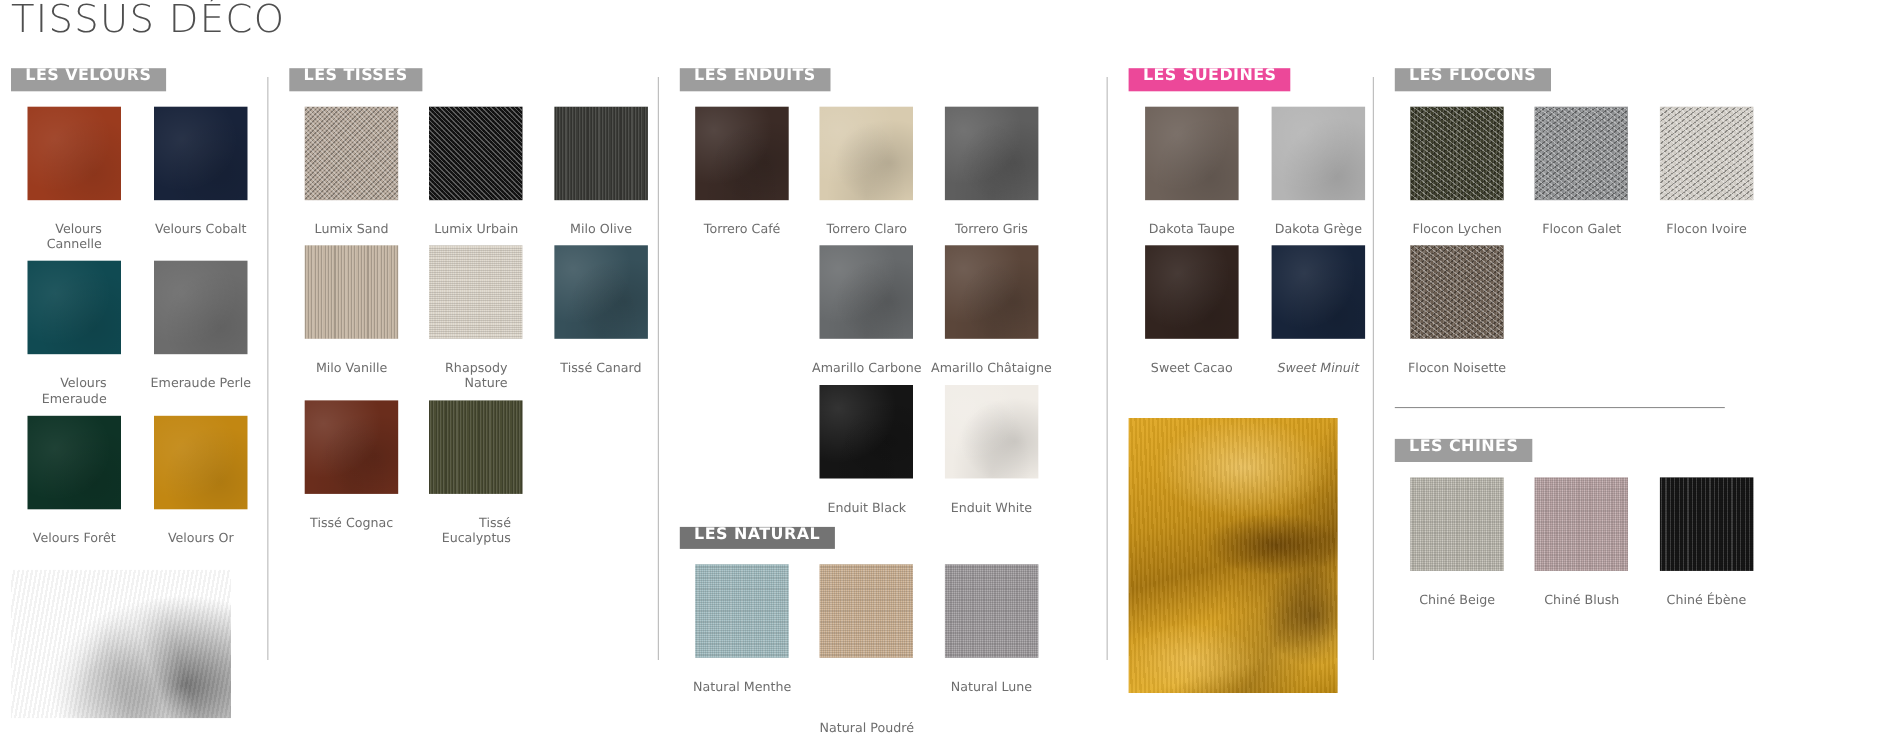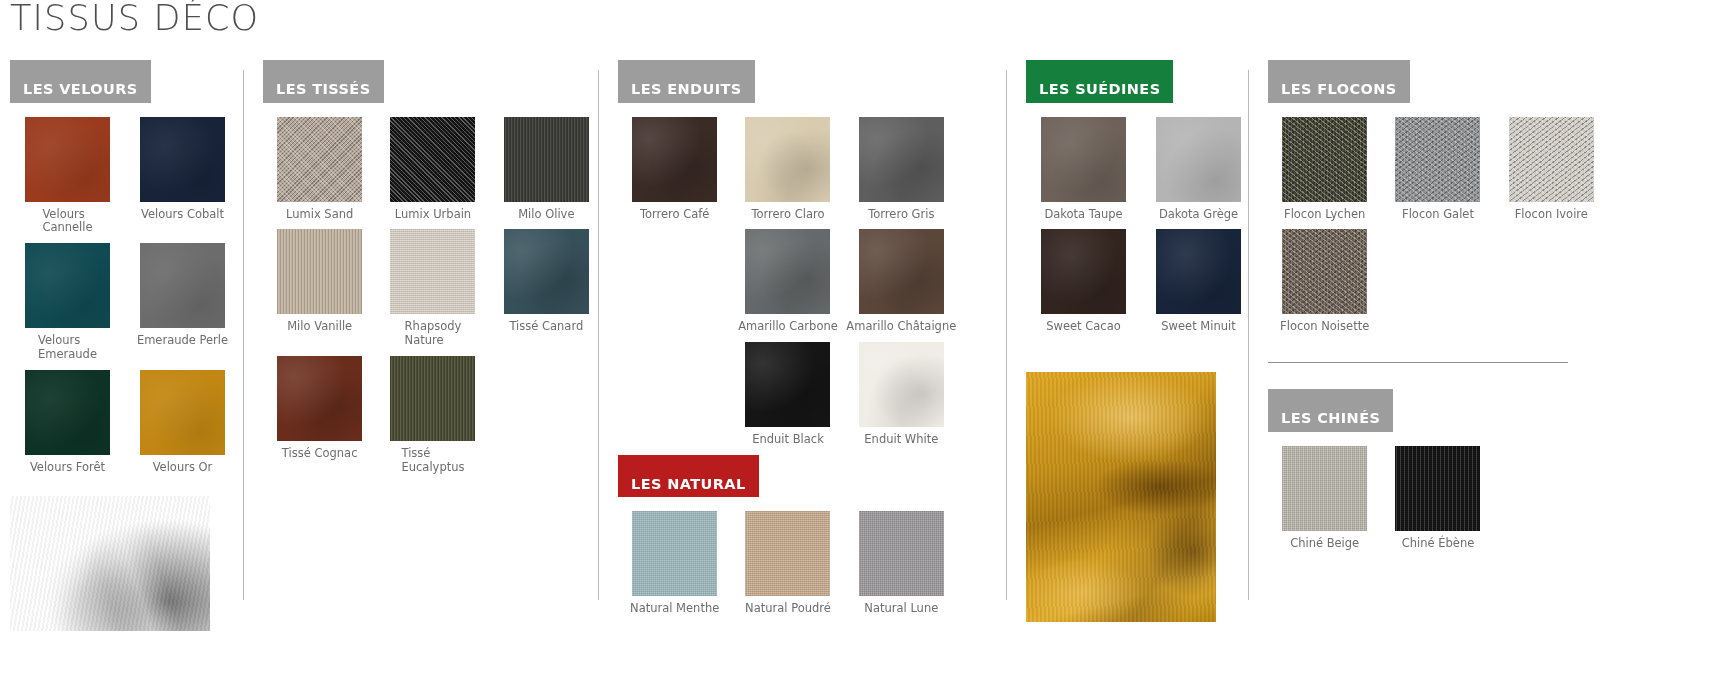--- a/index.html
+++ b/index.html
@@ -54,21 +54,21 @@
   }
 
   
   .badge {
     display: inline-block;
     background: #9d9d9d;
     color: #ffffff;
     font-size: 14.5px;
     font-weight: bold;
     letter-spacing: 0.4px;
-    padding: 22px 13px 6px 13px;
+    padding: 0 13px 6px 13px;
     line-height: 1;
     white-space: nowrap;
     font-family: "DejaVu Sans", sans-serif;
   }
   .badge-wrap { margin-bottom: 14px; }
 
   
   .grid {
     display: flex;
     flex-wrap: wrap;
@@ -83,24 +83,24 @@
   }
   .cell.empty .sw, .cell.empty .lbl { visibility: hidden; }
 
   .sw {
     width: 85px;
     height: 85px;
     position: relative;
     overflow: hidden;
   }
   .lbl {
-    margin-top: 6px;
+    margin-top: 20px;
     font-size: 11.5px;
     color: #6d6d6d;
-    text-align: left;
+    text-align: right;
     line-height: 1.2;
     font-family: "DejaVu Sans", sans-serif;
     white-space: pre-line;
   }
 
   
   .t-plain { }
 
   .t-velvet::after {
     content: "";
@@ -346,57 +346,57 @@
           </div>
           <div class="cell" style="width: 113.333px;">
             <div class="sw t-coated" style="background: rgb(21, 21, 21);"></div>
             <div class="lbl" style="color: rgb(109, 109, 109);">Enduit Black</div>
           </div>
           <div class="cell" style="width: 113.333px;">
             <div class="sw t-coated" style="background: rgb(240, 236, 230);"></div>
             <div class="lbl" style="color: rgb(109, 109, 109);">Enduit White</div>
           </div>
         </div>
-        <div class="badge-wrap"><span class="badge" style="background: #b91c1c;">LES NATURAL</span></div>
+        <div class="badge-wrap"><span class="badge" style="background: #737373;">LES NATURAL</span></div>
         <div class="grid" style="width: 340px;">
           <div class="cell" style="width: 113.333px;">
             <div class="sw t-linen" style="background: rgb(156, 184, 189);"></div>
             <div class="lbl" style="color: rgb(109, 109, 109);">Natural Menthe</div>
           </div>
-          <div class="cell" style="width: 113.333px;">
+          <div class="cell" style="width: 113.333px; gap: 37px;">
             <div class="sw t-linen" style="background: rgb(199, 171, 140);"></div>
             <div class="lbl" style="color: rgb(109, 109, 109);">Natural Poudré</div>
           </div>
           <div class="cell" style="width: 113.333px;">
             <div class="sw t-linen" style="background: rgb(154, 150, 153);"></div>
             <div class="lbl" style="color: rgb(109, 109, 109);">Natural Lune</div>
           </div>
         </div>
       </div>
     </div>
     <div class="column" style="width: 242px;">
       <div class="divider" style="background: rgb(185, 185, 185);"></div>
       <div class="col-inner" style="padding-left: 20px;">
-        <div class="badge-wrap"><span class="badge" style="background: #15803d;">LES SUÉDINES</span></div>
+        <div class="badge-wrap"><span class="badge" style="background: #ec4899;">LES SUÉDINES</span></div>
         <div class="grid" style="width: 230px;">
           <div class="cell" style="width: 115px;">
             <div class="sw t-suede" style="background: rgb(109, 97, 89);"></div>
             <div class="lbl" style="color: rgb(109, 109, 109);">Dakota Taupe</div>
           </div>
           <div class="cell" style="width: 115px;">
             <div class="sw t-suede" style="background: rgb(180, 180, 180);"></div>
             <div class="lbl" style="color: rgb(109, 109, 109);">Dakota Grège</div>
           </div>
           <div class="cell" style="width: 115px;">
             <div class="sw t-suede" style="background: rgb(50, 36, 31);"></div>
             <div class="lbl" style="color: rgb(109, 109, 109);">Sweet Cacao</div>
           </div>
           <div class="cell" style="width: 115px;">
             <div class="sw t-suede" style="background: rgb(23, 36, 58);"></div>
-            <div class="lbl" style="color: rgb(109, 109, 109);">Sweet Minuit</div>
+            <div class="lbl" style="color: rgb(109, 109, 109); font-style: italic;">Sweet Minuit</div>
           </div>
         </div>
         <div class="spacer-md"></div>
         <div class="hero hero-gold"></div>
       </div>
     </div>
     <div class="column" style="width: 471px;">
       <div class="divider" style="background: rgb(185, 185, 185);"></div>
       <div class="col-inner" style="padding-left: 20px;">
         <div class="badge-wrap"><span class="badge" style="background: rgb(157, 157, 157);">LES FLOCONS</span></div>
@@ -419,19 +419,23 @@
           </div>
         </div>
         <div class="hrule"></div>
         <div class="badge-wrap"><span class="badge" style="background: rgb(157, 157, 157);">LES CHINÉS</span></div>
         <div class="grid" style="width: 340px;">
           <div class="cell" style="width: 113.333px;">
             <div class="sw t-chine" style="background: rgb(195, 192, 182);"></div>
             <div class="lbl" style="color: rgb(109, 109, 109);">Chiné Beige</div>
           </div>
           <div class="cell" style="width: 113.333px;">
+            <div class="sw t-chine" style="background: rgb(192, 170, 171);"></div>
+            <div class="lbl" style="color: rgb(109, 109, 109);">Chiné Blush</div>
+          </div>
+          <div class="cell" style="width: 113.333px;">
             <div class="sw t-chine" style="background: rgb(22, 22, 22);"></div>
             <div class="lbl" style="color: rgb(109, 109, 109);">Chiné Ébène</div>
           </div>
         </div>
       </div>
     </div>
   </div>
 
 </body></html>

